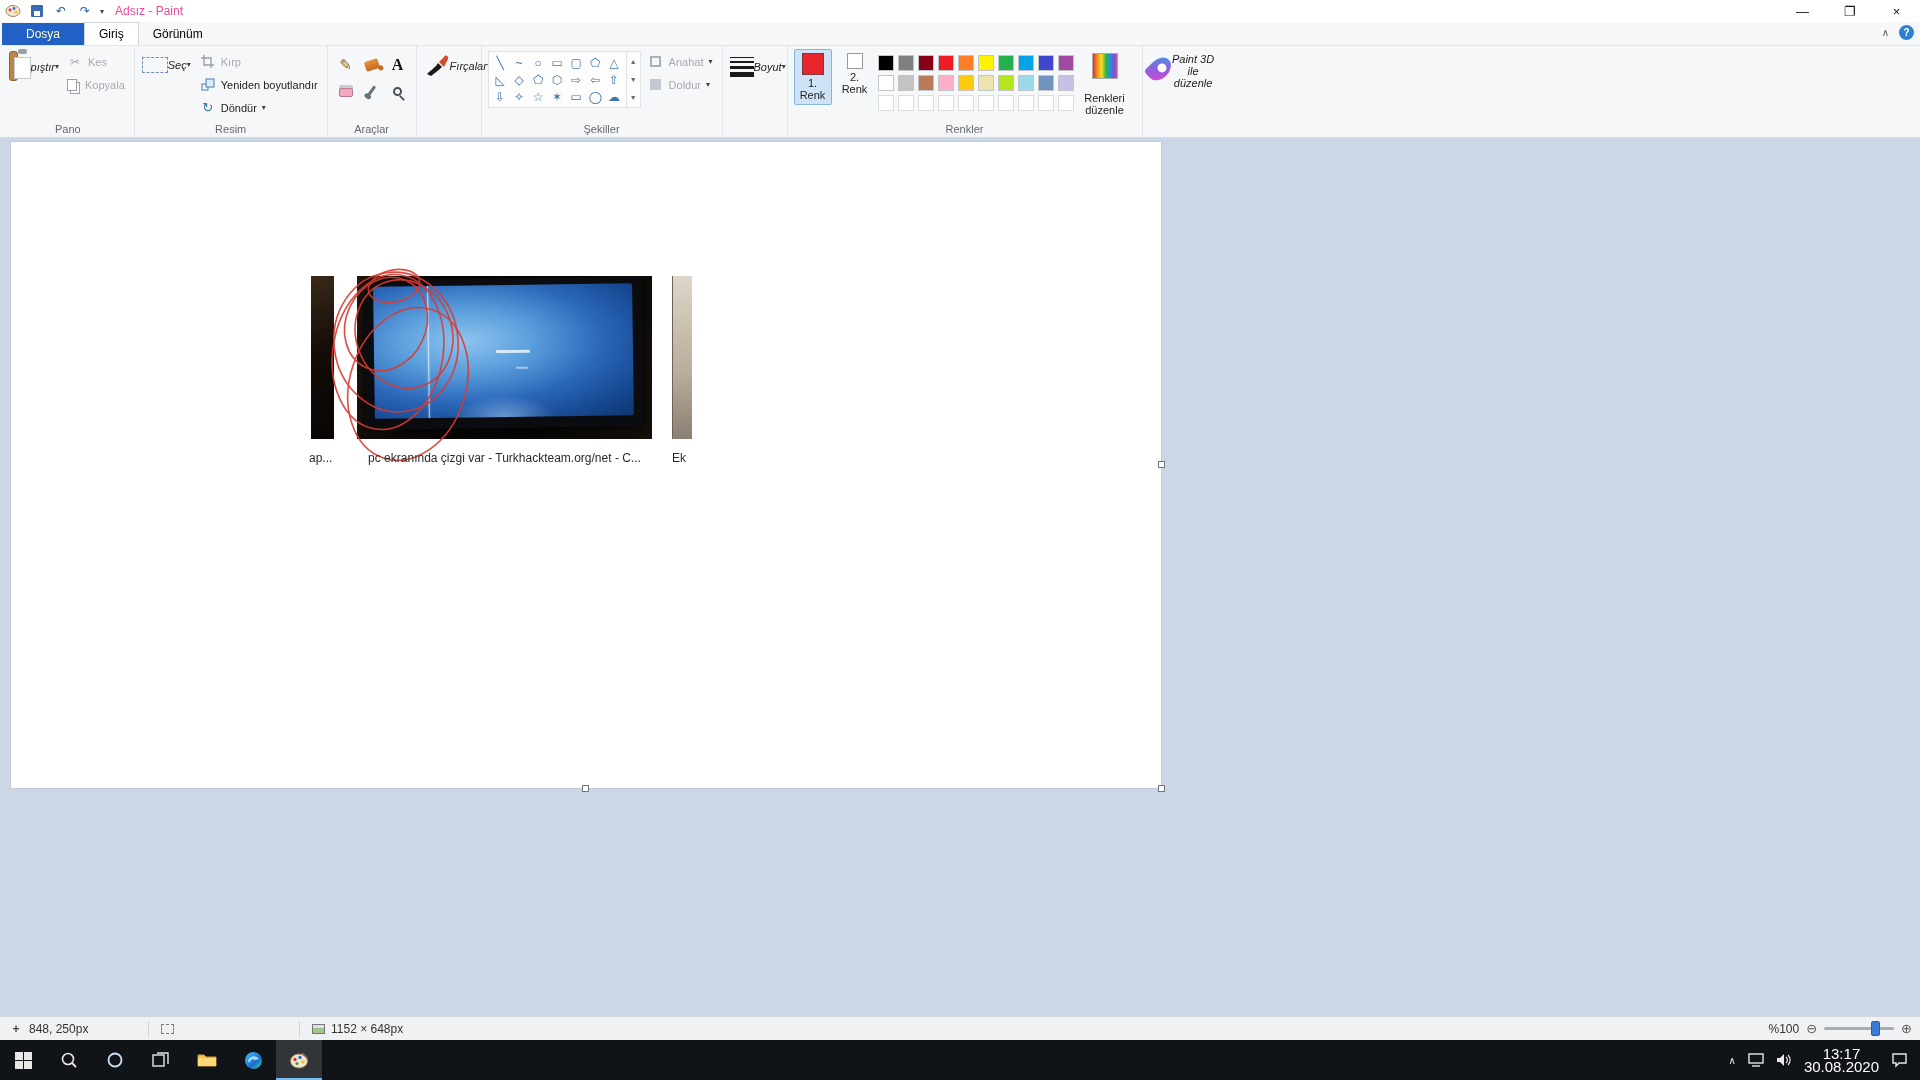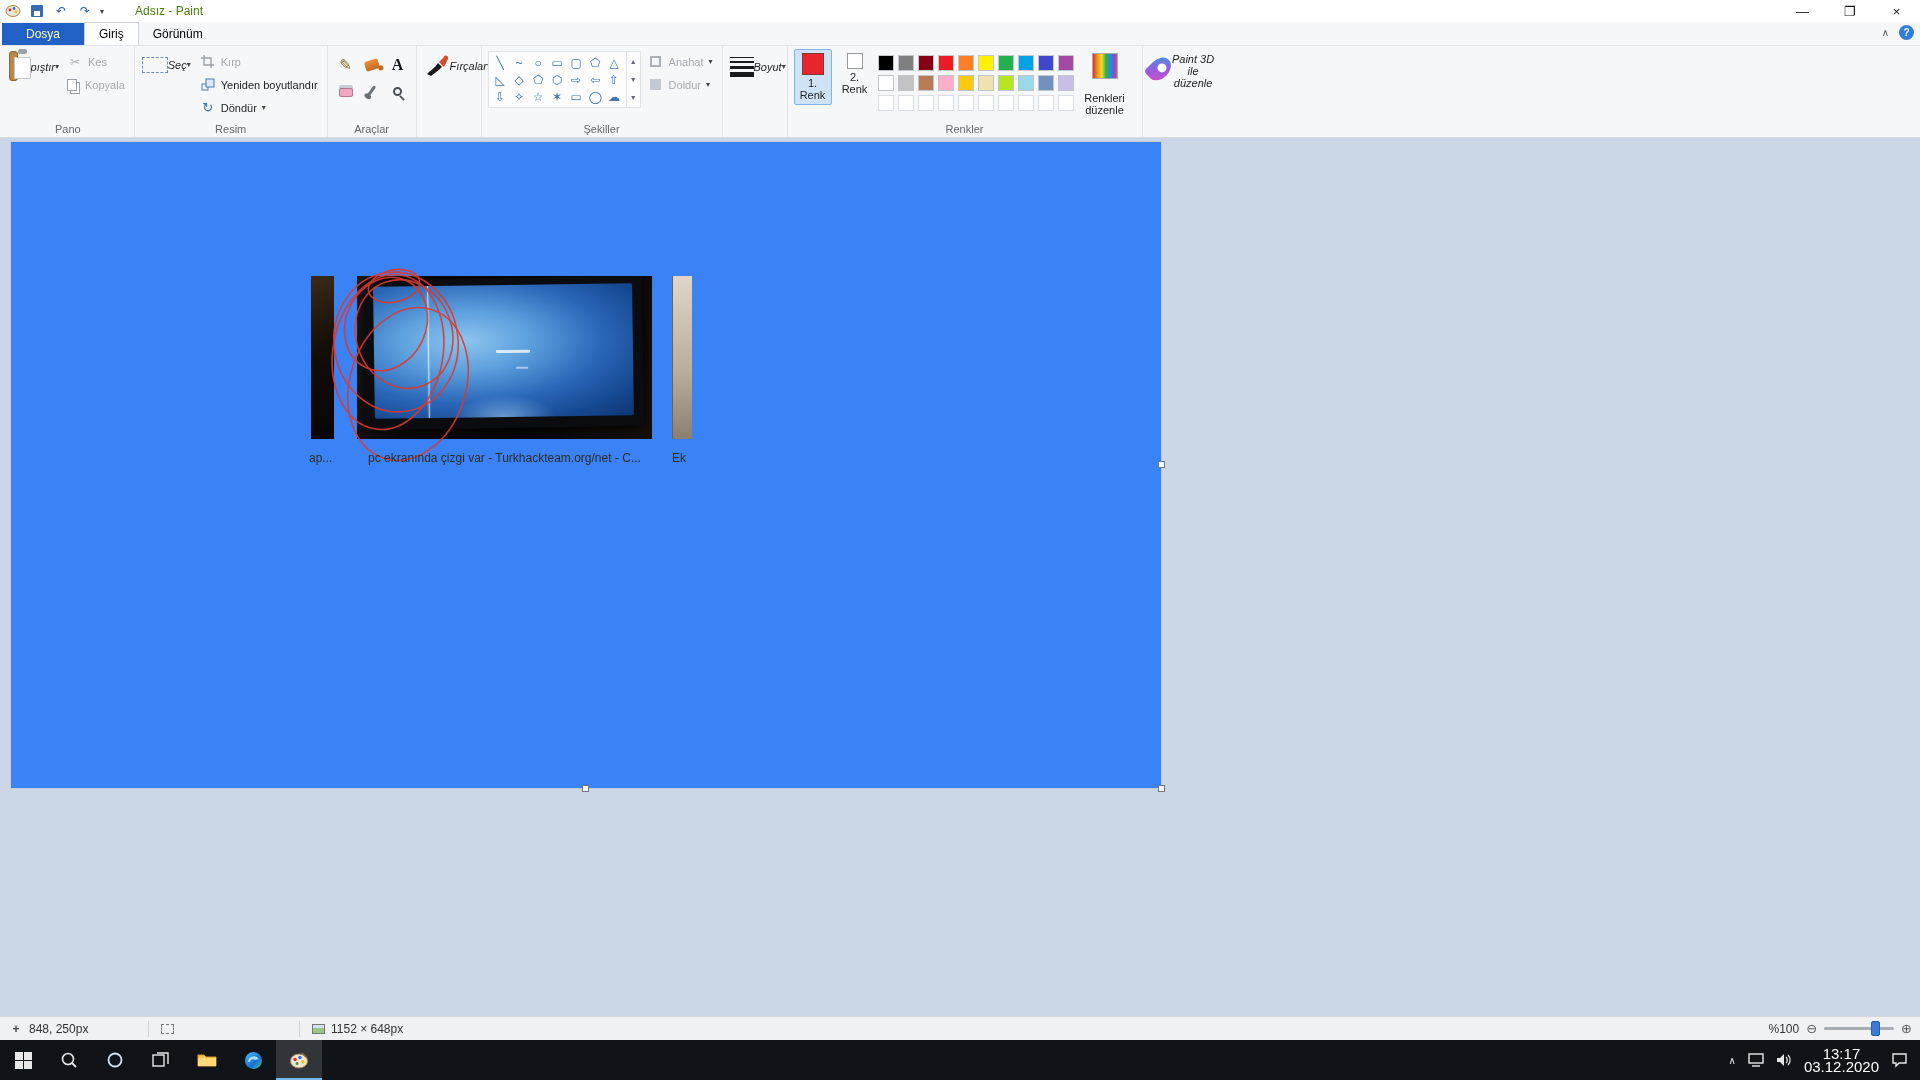--- a/index.html
+++ b/index.html
@@ -5,21 +5,21 @@
   * { margin:0; padding:0; box-sizing:border-box; }
   html,body { width:1920px; height:1080px; overflow:hidden; }
   body { font-family:"Liberation Sans","DejaVu Sans",sans-serif; font-size:12px; color:#1e1e1e; }
   .screen { width:1920px; height:1080px; display:flex; flex-direction:column; background:#cbd7e6; }
 
   
   .titlebar { height:22px; background:#ffffff; display:flex; align-items:center; padding-left:4px; flex:none; }
   .qat { display:flex; align-items:center; gap:6px; }
   .qat-icon { width:18px; height:18px; display:flex; align-items:center; justify-content:center; font-size:12px; color:#2a5ca8; }
   .qat-caret { font-size:8px; color:#444; }
-  .app-title { margin-left:31px; font-size:12px; color:#4d7c0f; }
+  .app-title { margin-left:11px; font-size:12px; color:#ec4899; }
   .wincontrols { margin-left:auto; display:flex; height:100%; }
   .winbtn { width:47px; height:100%; display:flex; align-items:center; justify-content:center; font-size:13px; color:#111; }
   .floppy { width:12px; height:12px; background:#3a6ab4; border-radius:1px; position:relative; }
   .floppy:after { content:""; position:absolute; left:3px; top:6px; width:6px; height:5px; background:#fff; }
 
   
   .tabrow { height:24px; background:#f6f7f8; display:flex; align-items:flex-end; padding-left:2px; position:relative; flex:none; border-bottom:1px solid #e3e5e8; }
   .tab { padding:4px 14px; font-size:12px; color:#000000; }
   .tab-file { background:#2160c4; color:#fef9c3; padding:4px 24px; }
   .tab-active { background:#fff; border:1px solid #cfd3d8; border-bottom:none; }
@@ -80,21 +80,21 @@
   .palette-grid { display:grid; grid-template-columns:repeat(10,16px); grid-auto-rows:16px; gap:4px; padding-top:6px; }
   .pal-cell { width:16px; height:16px; border:1px solid #c2c6cb; }
   .pal-empty { background:#fff; border-color:#dadde2; }
   .rainbow { width:26px; height:26px; border:1px solid #aaa; background:linear-gradient(90deg,#e03030 0%,#f59020 18%,#f5e020 36%,#35b045 54%,#2090e0 72%,#8050c8 88%,#d050b0 100%); }
   .editlabel { font-size:11px; line-height:12px; text-align:center; margin-top:13px; }
   .p3d-drop { width:22px; height:26px; border-radius:50% 50% 50% 4px; background:linear-gradient(135deg,#4a90e2 10%,#9a5ae0 55%,#e24ac2 100%); transform:rotate(45deg); margin:2px 0 4px; position:relative; }
   .p3d-drop:after { content:""; position:absolute; left:6px; top:6px; width:9px; height:9px; border-radius:50%; background:#fff; }
 
   
   .workspace { flex:1; position:relative; background:#cbd7e6; overflow:hidden; }
-  .paint-canvas { position:absolute; left:10px; top:3px; width:1152px; height:648px; background:#3b82f6; border:1px solid #c3cdd9; }
+  .paint-canvas { position:absolute; left:10px; top:3px; width:1152px; height:648px; background:#ffffff; border:1px solid #c3cdd9; }
   .handle { position:absolute; width:7px; height:7px; background:#fff; border:1px solid #70767e; }
   .h-right { right:-4px; top:50%; margin-top:-4px; }
   .h-bottom { bottom:-4px; left:50%; margin-left:-4px; }
   .h-corner { right:-4px; bottom:-4px; }
 
   .pasted { position:absolute; left:300px; top:131px; width:381px; height:210px; }
   .thumb-left { position:absolute; left:0; top:3px; width:23px; height:163px; background:linear-gradient(160deg,#3a2a1a,#140d08 45%,#070504); }
   .photo { position:absolute; left:46px; top:3px; width:295px; height:163px; background:linear-gradient(105deg,#221a10 0%,#0b0806 25%,#050505 62%,#150f09 100%); overflow:hidden; }
   .bezel { position:absolute; left:7px; top:2px; right:9px; bottom:11px; background:#0b0c10; border-radius:4px; transform:rotate(-0.8deg); box-shadow:0 0 8px rgba(0,0,0,.85); }
   .mon-screen { position:absolute; left:10px; top:7px; right:10px; bottom:11px; border-radius:2px;
@@ -516,20 +516,20 @@
       <svg width="16" height="14" viewBox="0 0 16 14">
         <rect x="1" y="1" width="14" height="9" fill="none" stroke="#e8e8e8" stroke-width="1.4"></rect>
         <line x1="4" y1="13" x2="12" y2="13" stroke="#e8e8e8" stroke-width="1.4"></line>
       </svg>
       <svg width="16" height="14" viewBox="0 0 16 14">
         <path d="M1,5 h3 l4,-4 v12 l-4,-4 h-3 z" fill="#e8e8e8"></path>
         <path d="M10,4 a4,4 0 0 1 0,6 M12,2 a7,7 0 0 1 0,10" stroke="#e8e8e8" fill="none" stroke-width="1.2"></path>
       </svg>
       <div class="clock">
         <div>13:17</div>
-        <div>03.12.2020</div>
+        <div>30.08.2020</div>
       </div>
       <svg width="17" height="16" viewBox="0 0 17 16">
         <path d="M2,2 h13 v9 h-7 l-3,3 v-3 h-3 z" fill="none" stroke="#e8e8e8" stroke-width="1.4"></path>
       </svg>
     </div>
   </div>
 </div>
 
 </body></html>

